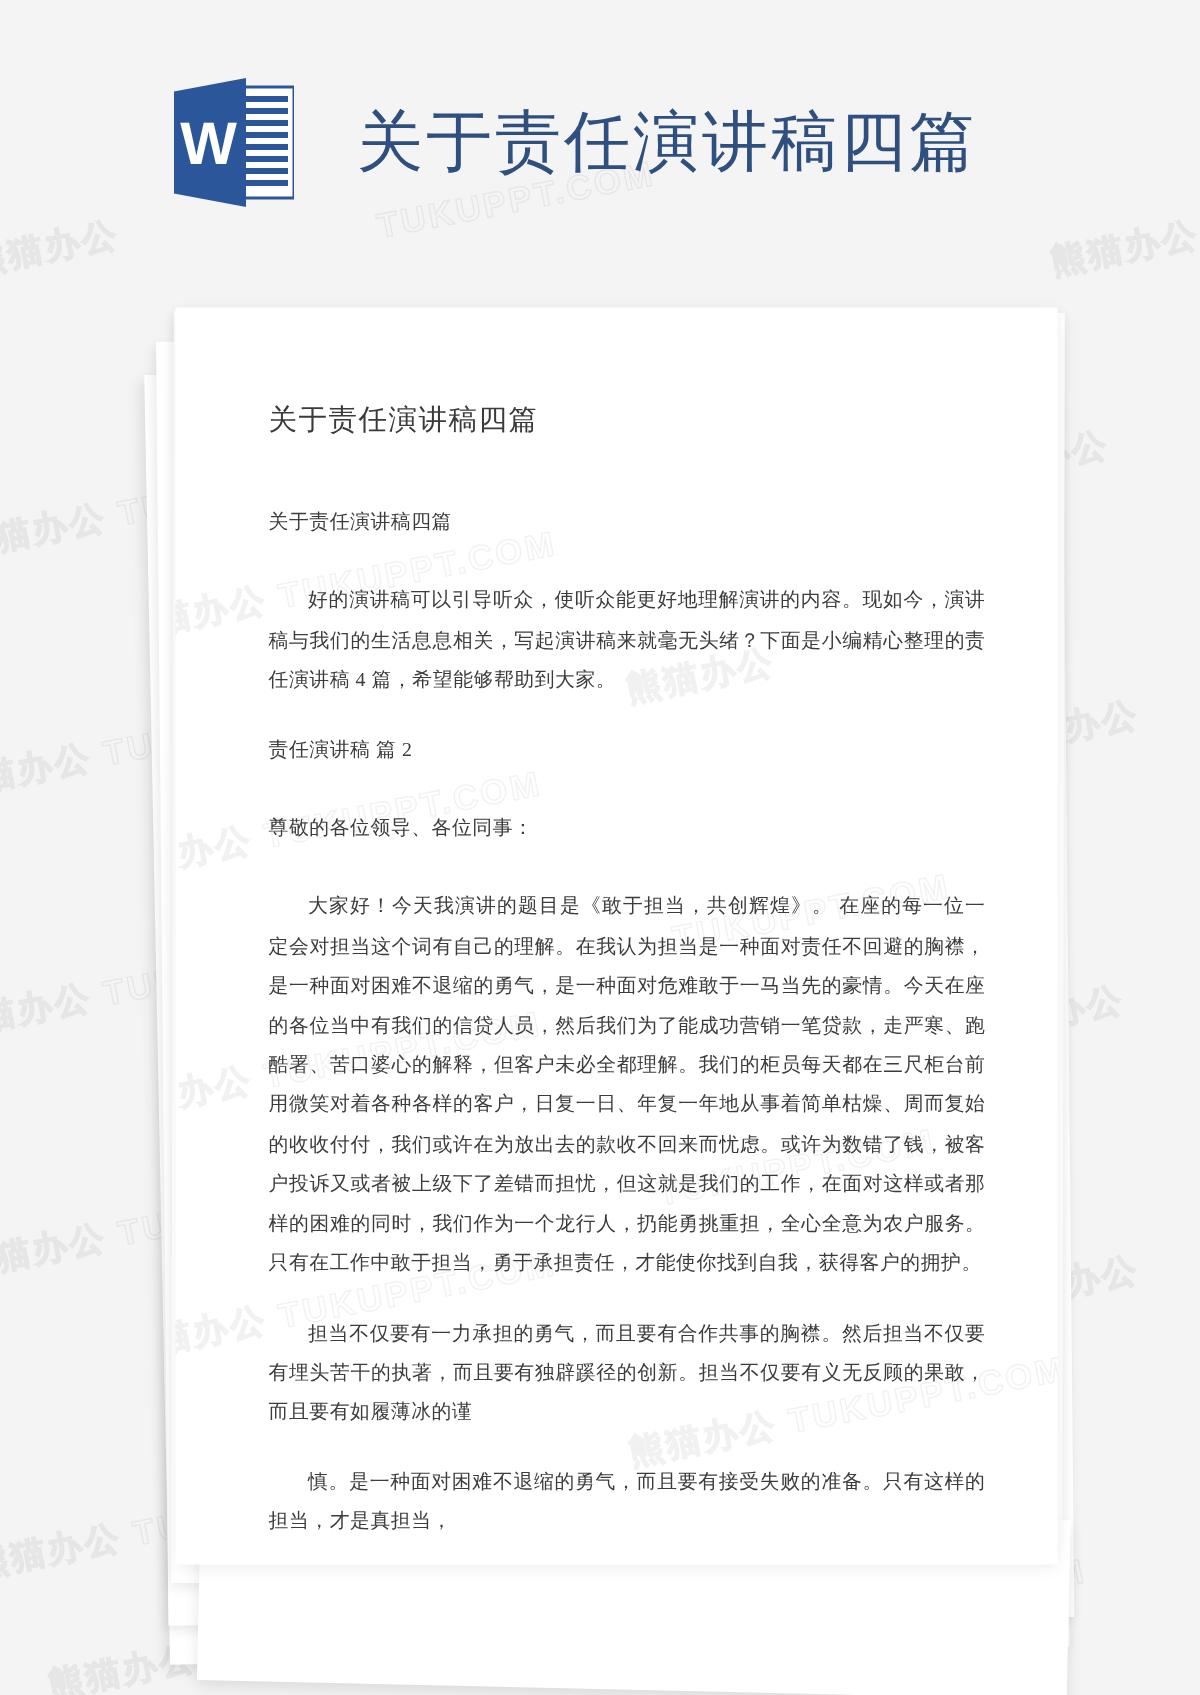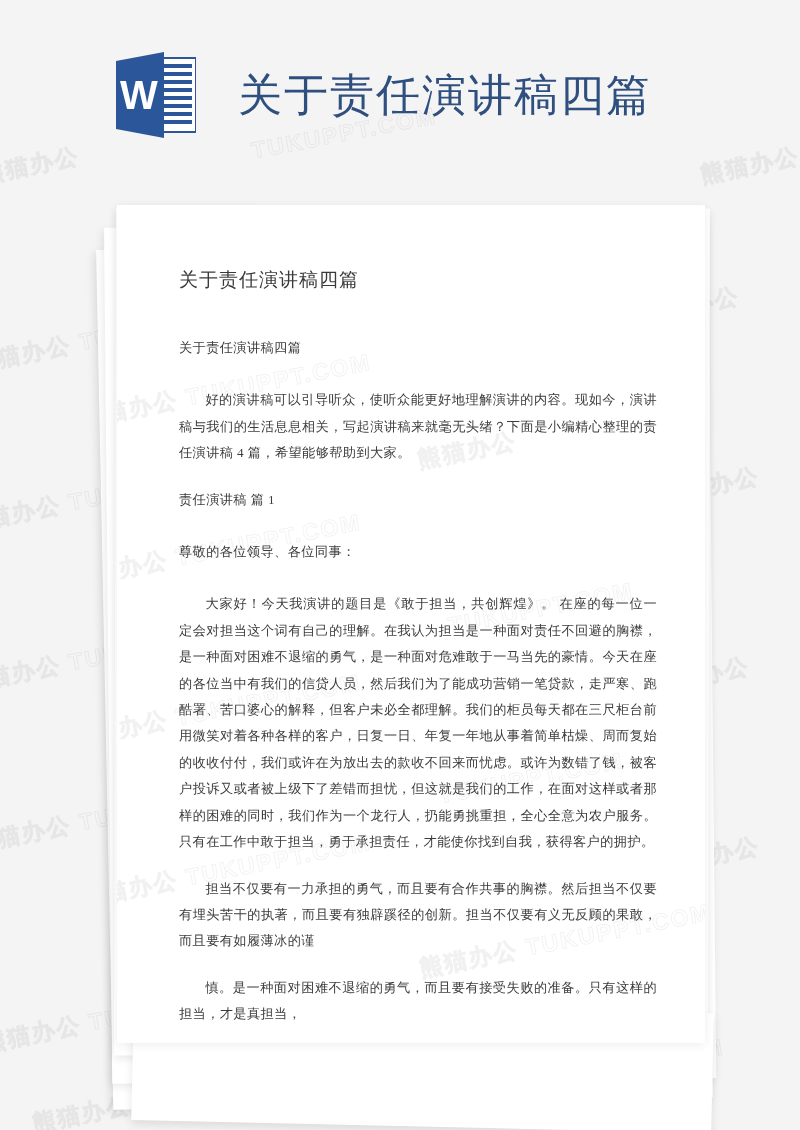--- a/index.html
+++ b/index.html
@@ -237,21 +237,21 @@
       <div class="wm" style="left:300px; top:230px;">熊猫办公</div>
       <div class="wm" style="left:330px; top:390px;">TUKUPPT.COM</div>
       <div class="wm" style="left:320px; top:560px;">TUKUPPT.COM</div>
       <div class="wm" style="left:300px; top:720px;">熊猫办公 TUKUPPT.COM</div>
     </div>
 
     <div class="doc-body">
       <div class="doc-title">关于责任演讲稿四篇</div>
       <p class="para heading">关于责任演讲稿四篇</p>
       <p class="para indent">好的演讲稿可以引导听众，使听众能更好地理解演讲的内容。现如今，演讲稿与我们的生活息息相关，写起演讲稿来就毫无头绪？下面是小编精心整理的责任演讲稿 4 篇，希望能够帮助到大家。</p>
-      <p class="para heading">责任演讲稿 篇 1</p>
+      <p class="para heading">责任演讲稿 篇 2</p>
       <p class="para heading">尊敬的各位领导、各位同事：</p>
       <p class="para indent">大家好！今天我演讲的题目是《敢于担当，共创辉煌》。 在座的每一位一定会对担当这个词有自己的理解。在我认为担当是一种面对责任不回避的胸襟，是一种面对困难不退缩的勇气，是一种面对危难敢于一马当先的豪情。今天在座的各位当中有我们的信贷人员，然后我们为了能成功营销一笔贷款，走严寒、跑酷署、苦口婆心的解释，但客户未必全都理解。我们的柜员每天都在三尺柜台前用微笑对着各种各样的客户，日复一日、年复一年地从事着简单枯燥、周而复始的收收付付，我们或许在为放出去的款收不回来而忧虑。或许为数错了钱，被客户投诉又或者被上级下了差错而担忧，但这就是我们的工作，在面对这样或者那样的困难的同时，我们作为一个龙行人，扔能勇挑重担，全心全意为农户服务。只有在工作中敢于担当，勇于承担责任，才能使你找到自我，获得客户的拥护。</p>
       <p class="para indent">担当不仅要有一力承担的勇气，而且要有合作共事的胸襟。然后担当不仅要有埋头苦干的执著，而且要有独辟蹊径的创新。担当不仅要有义无反顾的果敢，而且要有如履薄冰的谨</p>
       <p class="para indent">慎。是一种面对困难不退缩的勇气，而且要有接受失败的准备。只有这样的担当，才是真担当，</p>
 
     </div>
 
   </div>
 </div>
 

